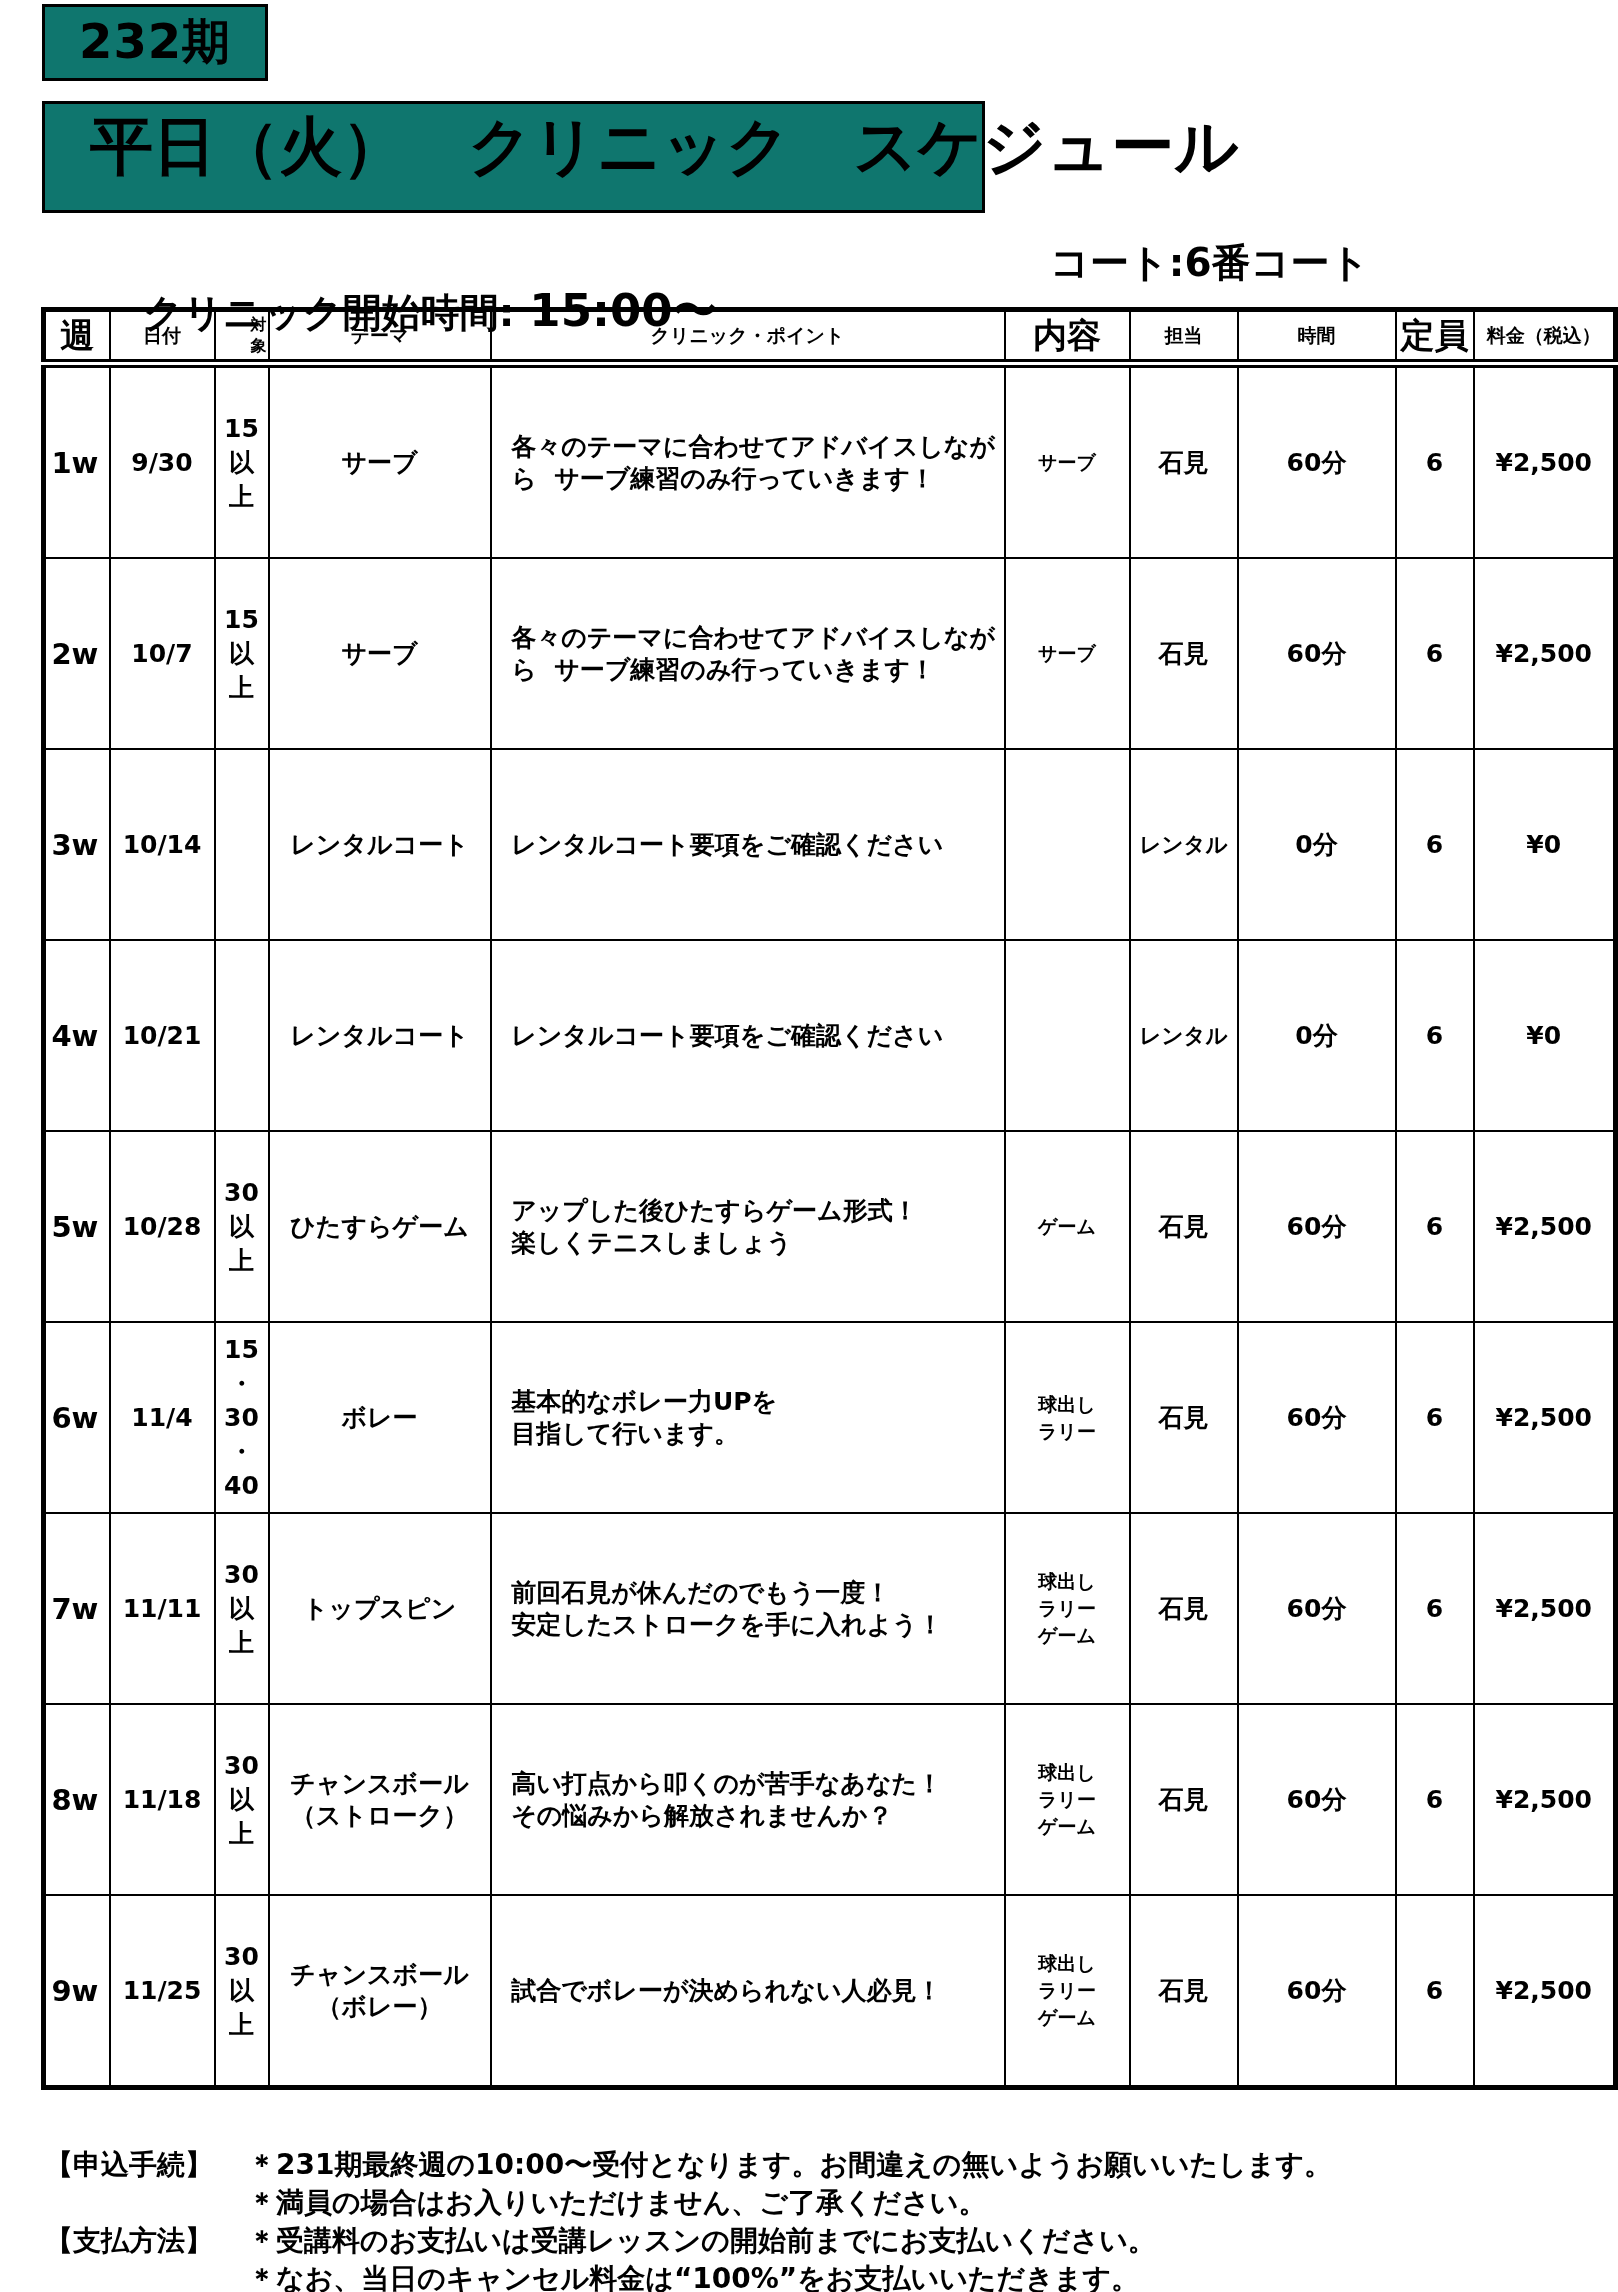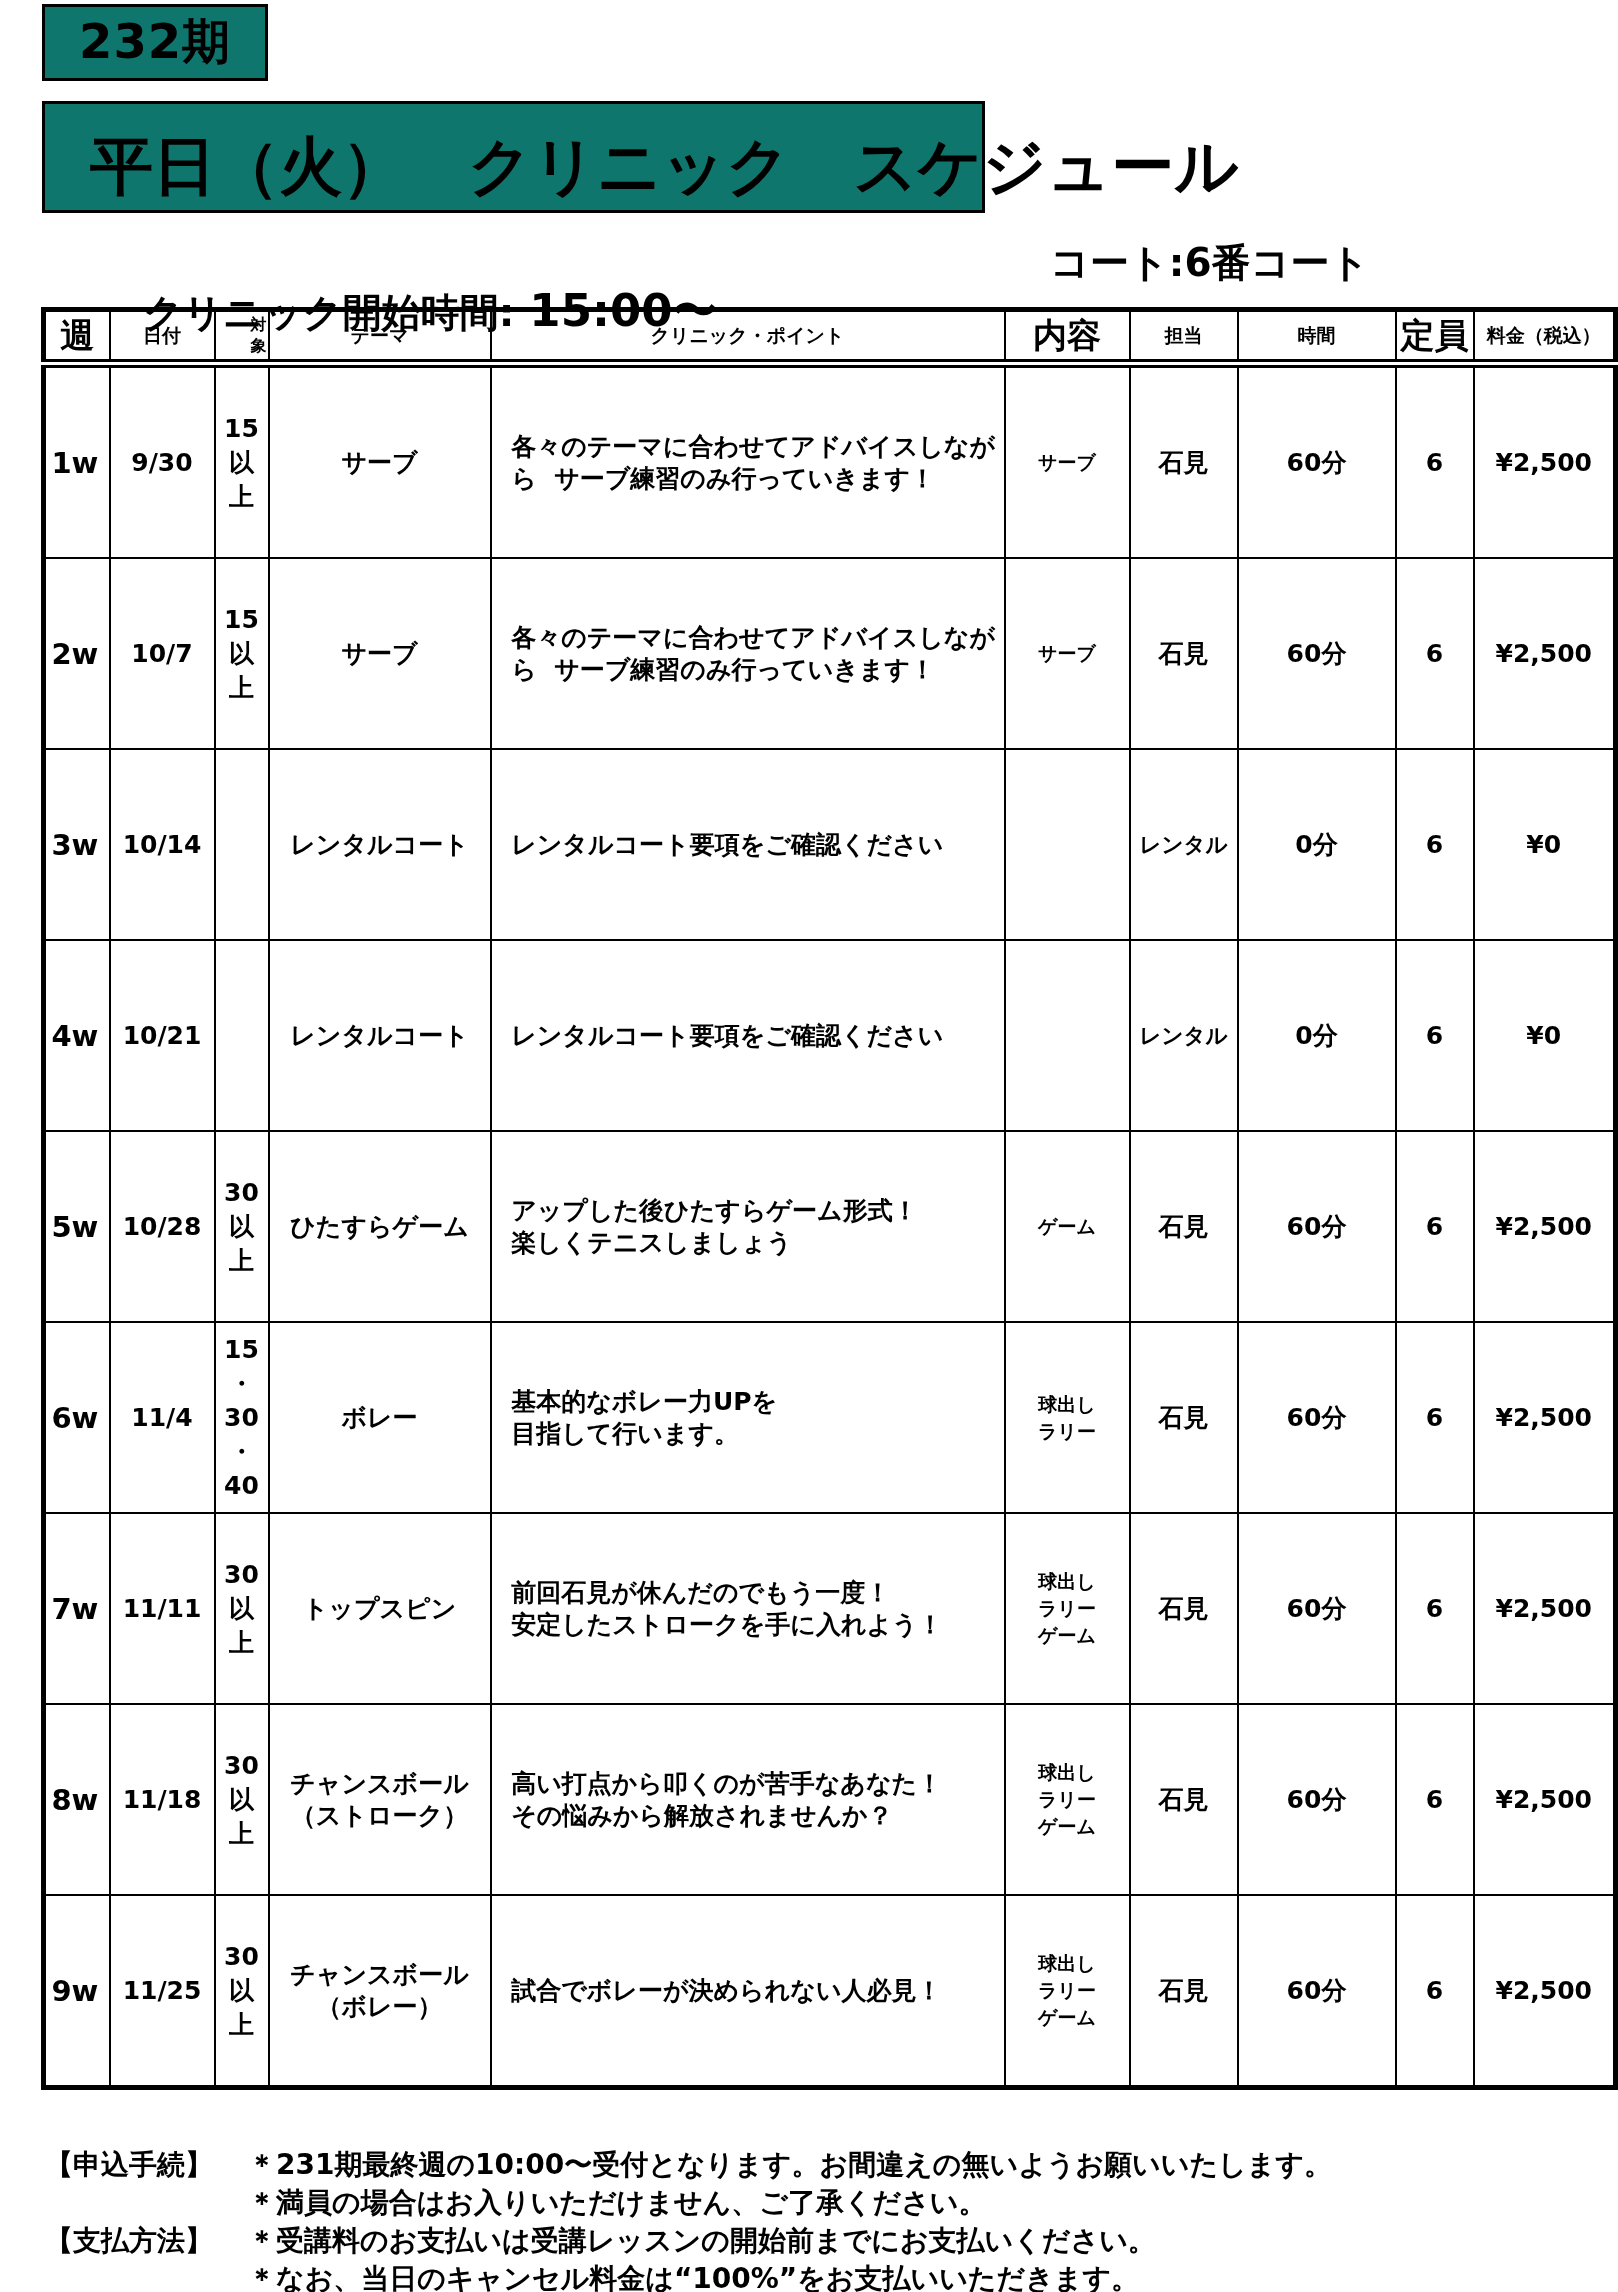--- a/index.html
+++ b/index.html
@@ -5,21 +5,21 @@
   html, body { margin: 0; padding: 0; background: #ffffff; }
   body {
     width: 1618px; height: 2293px; position: relative; overflow: hidden;
     font-family: "DejaVu Sans", "Liberation Sans", sans-serif; color: #000000;
   }
   .box { position: absolute; border: 3.6px solid #000; box-sizing: border-box; background: #0f766e; }
   .period-box { left: 42px; top: 3.6px; width: 226px; height: 77px;
     display: flex; align-items: center; justify-content: center;
     font-size: 48px; font-weight: bold; letter-spacing: 0.9px; }
   .title-box { left: 42px; top: 101px; width: 943px; height: 112px;
-    display: flex; align-items: flex-end; padding-left: 45px;
+    display: flex; align-items: flex-start; padding-left: 45px;
     font-size: 63px; font-weight: bold; white-space: pre; }
   .subline { position: absolute; top: 236px; font-size: 39px; font-weight: bold; white-space: pre; }
   .start-time { left: 116px; }
   .start-time .time-val { margin-left: 15px; font-size: 45px; }
   .court { left: 1050px; }
 
   table.schedule {
     position: absolute; left: 41px; top: 307px; width: 1573px;
     border-collapse: collapse; table-layout: fixed;
     border: 5.4px solid #000;

